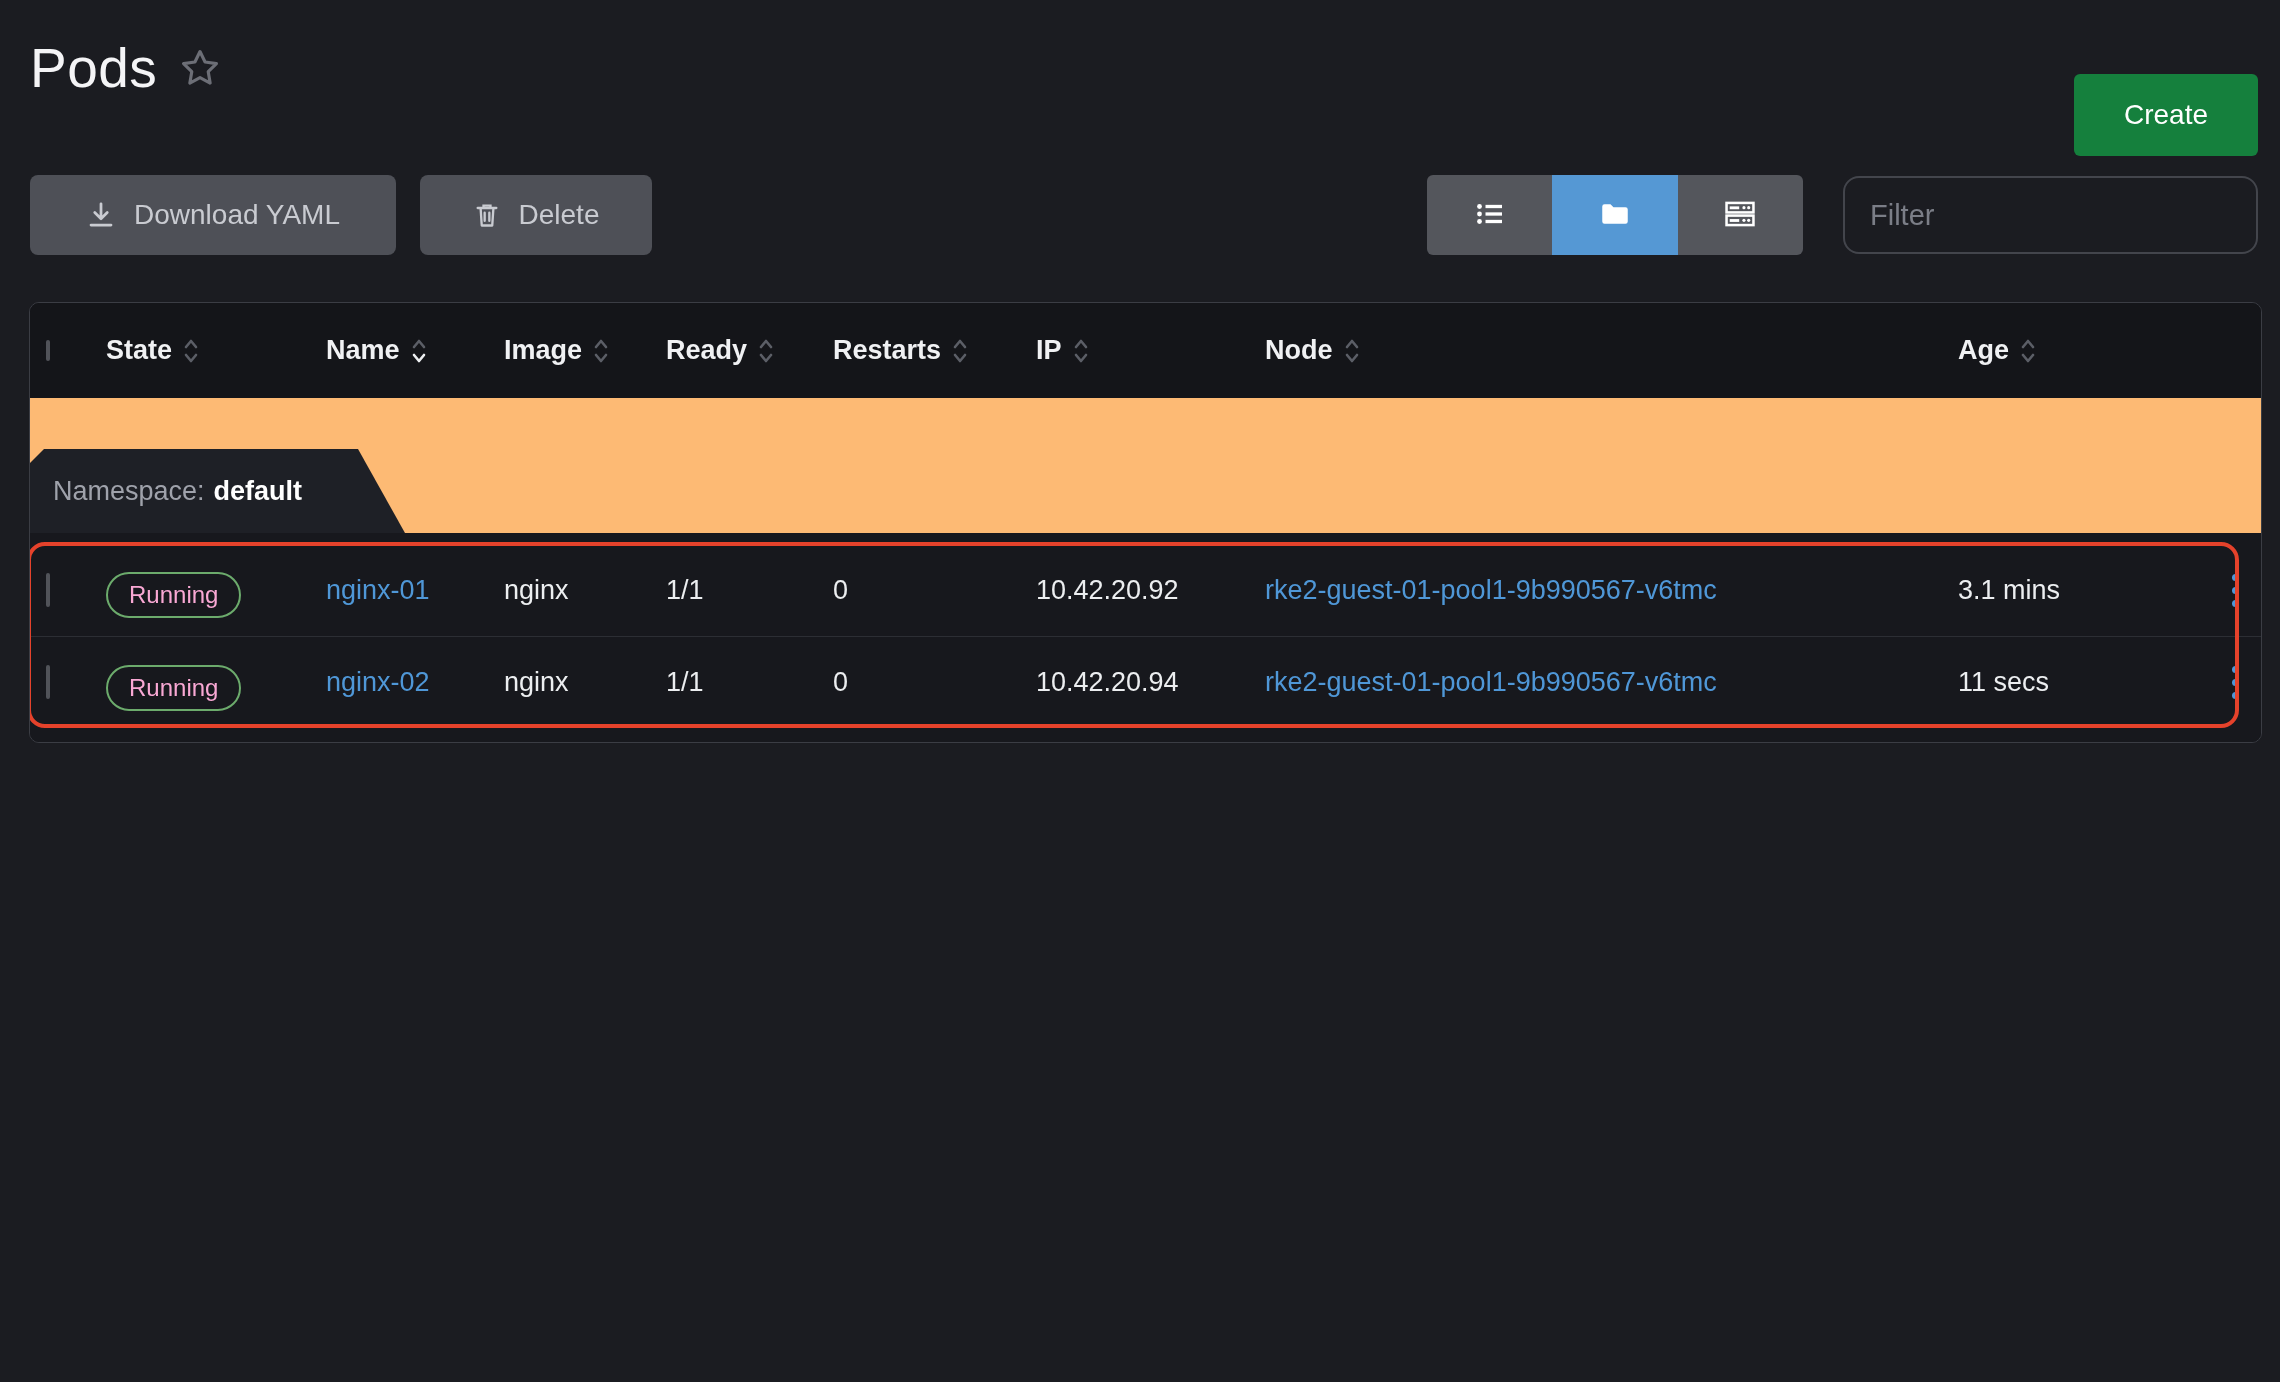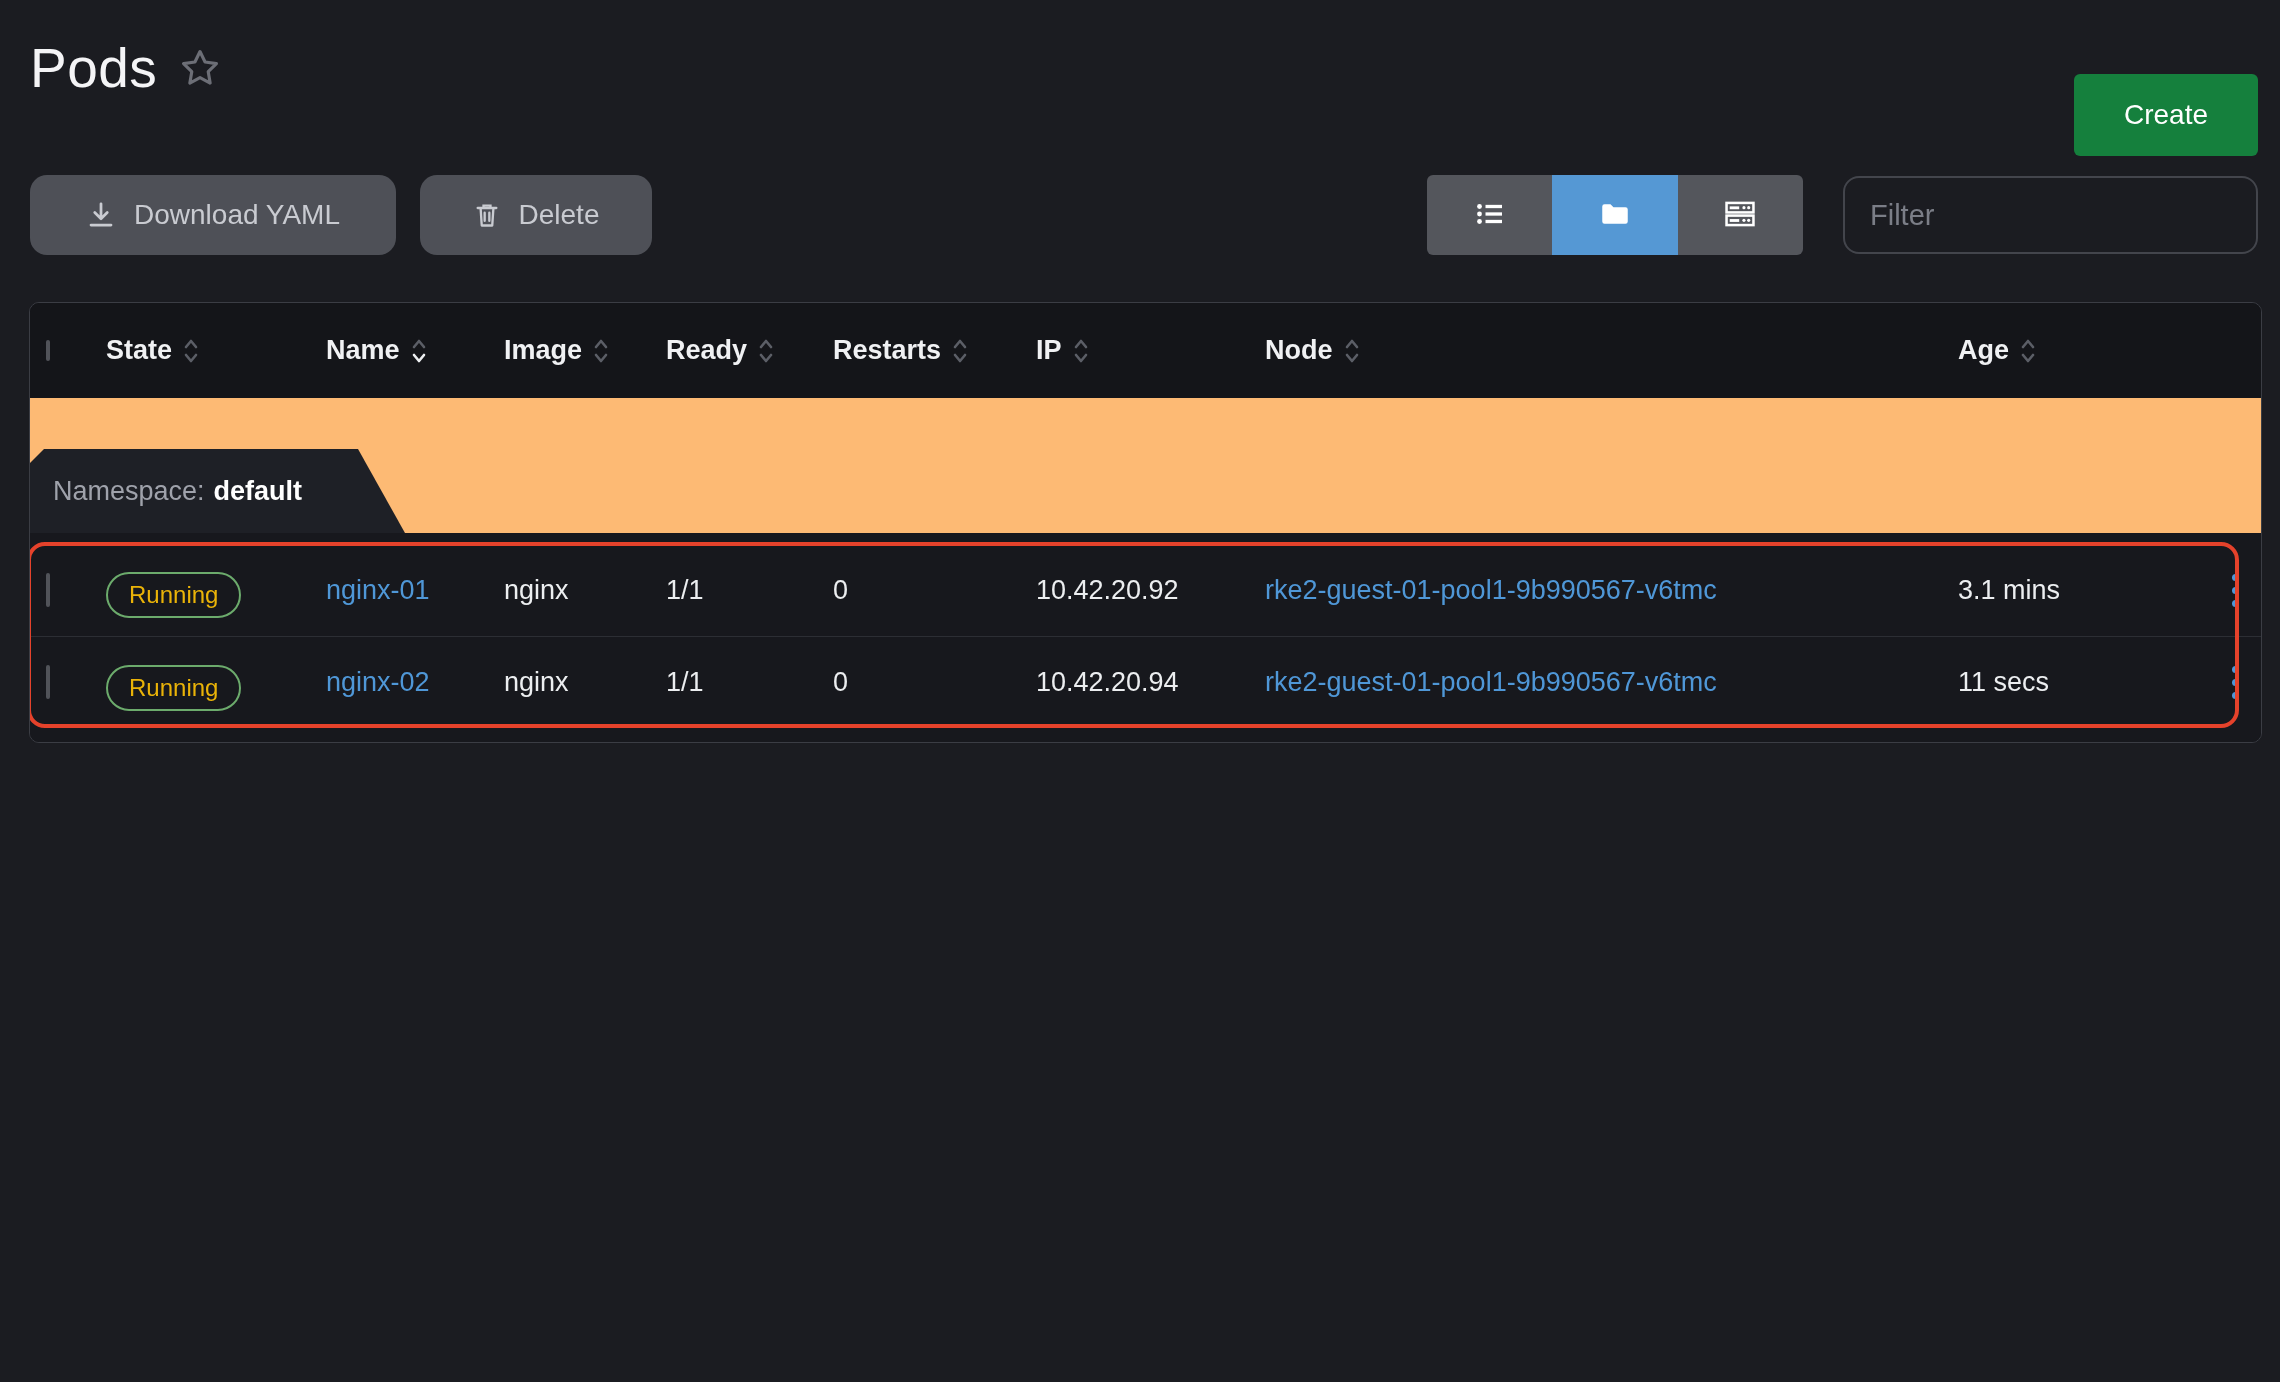--- a/index.html
+++ b/index.html
@@ -27,21 +27,21 @@
     display:flex; align-items:center; justify-content:center;
     cursor:pointer;
     margin-top:44px;
   }
 
   
   .toolbar { position:absolute; left:30px; top:175px; width:2228px; height:80px; }
   .btn-secondary {
     position:absolute; top:0; height:80px;
     background:#4e5057; color:#c9cbd1;
-    border:none; border-radius:17px;
+    border:none; border-radius:8px;
     font-family:inherit; font-size:28px;
     display:flex; align-items:center; justify-content:center; gap:18px;
     cursor:pointer;
   }
   .btn-download { left:0; width:366px; }
   .btn-delete  { left:390px; width:232px; }
   .btn-secondary svg { display:block; }
 
   .view-toggle {
     position:absolute; left:1397px; top:0;
@@ -111,21 +111,21 @@
   }
   .trow { position:absolute; left:0; width:100%; height:92px; font-size:27px; }
   .trow-1 { top:11px; }
   .trow-2 { top:103px; border-top:1px solid #2c2e34; }
   .cell { color:#eceef0; }
   .link { color:#4f97d7; text-decoration:none; cursor:pointer; }
   .badge {
     display:inline-flex; align-items:center; justify-content:center;
     height:46px; padding:12px 21px;
     border:2px solid #6cab6c; border-radius:26px;
-    color:#eab308; font-size:24px;
+    color:#f9a8d4; font-size:24px;
     justify-self:start;
     margin-top:10px;
   }
   .age { font-weight:500; }
   .kebab-btn {
     background:none; border:none; cursor:pointer;
     display:flex; flex-direction:column; gap:6px; align-items:center;
     margin:0 auto; padding:8px;
   }
   .kebab-btn i { width:7px; height:7px; border-radius:50%; background:#4f97d7; }

